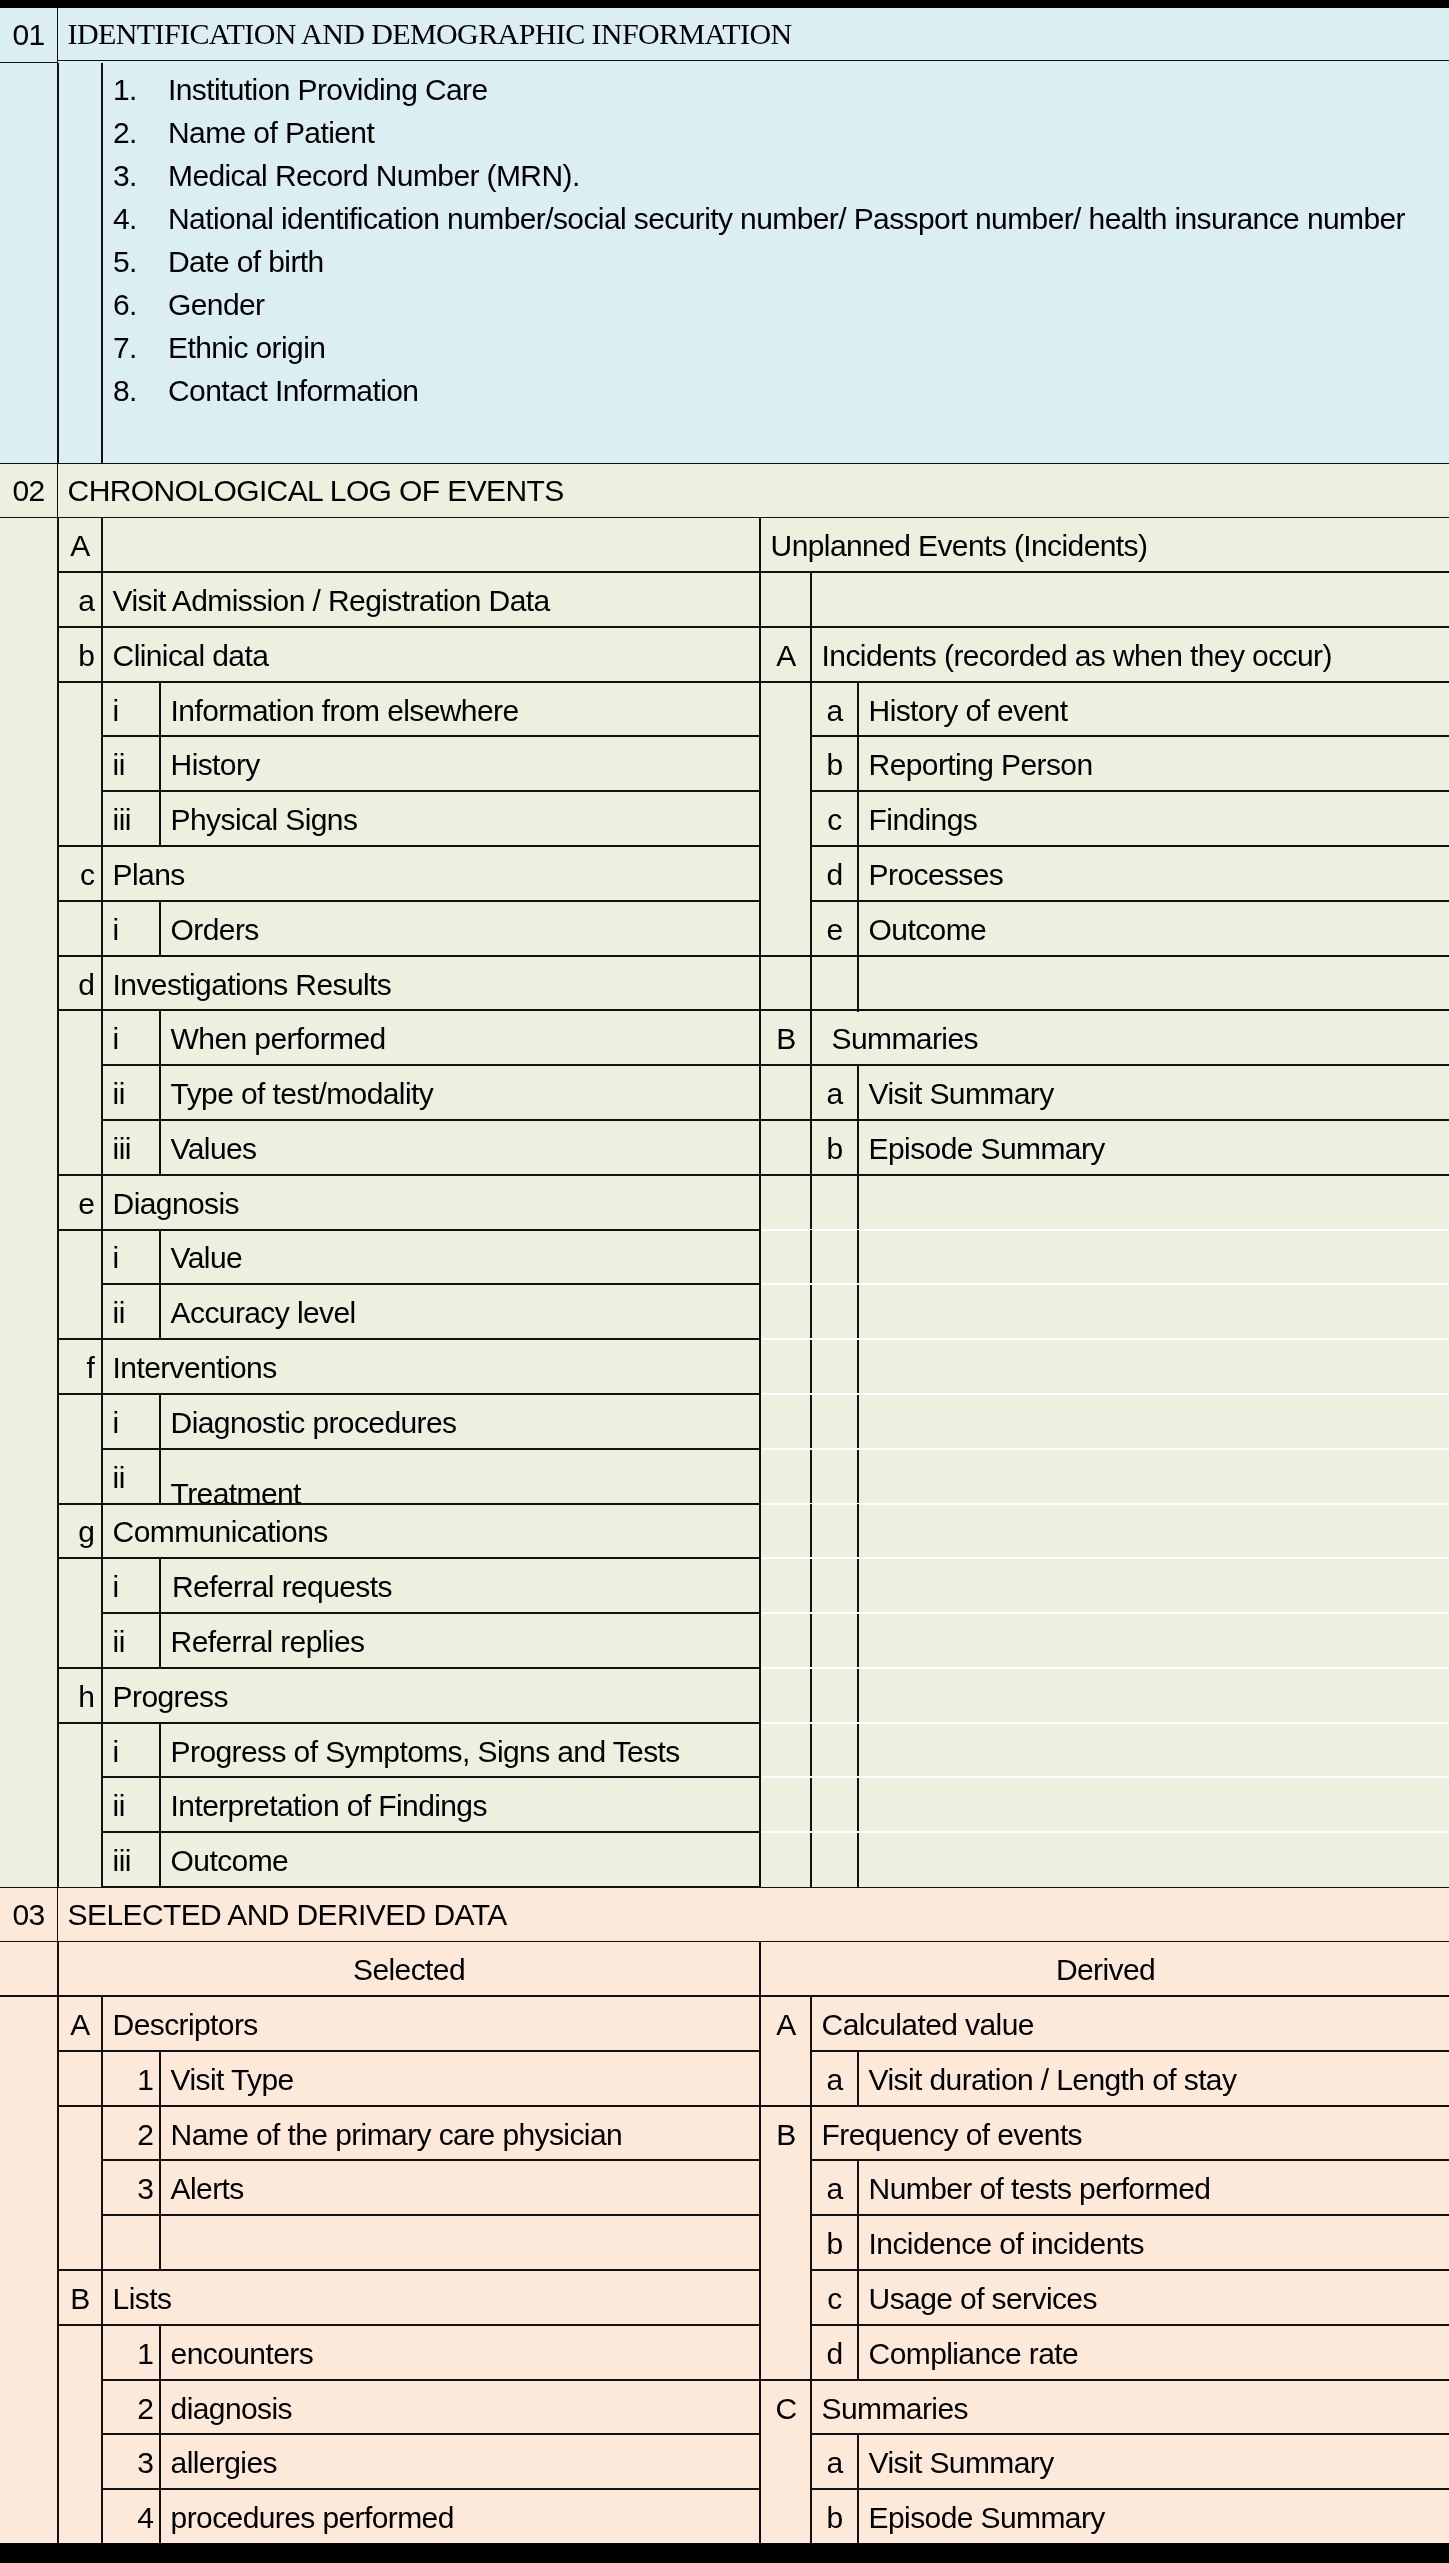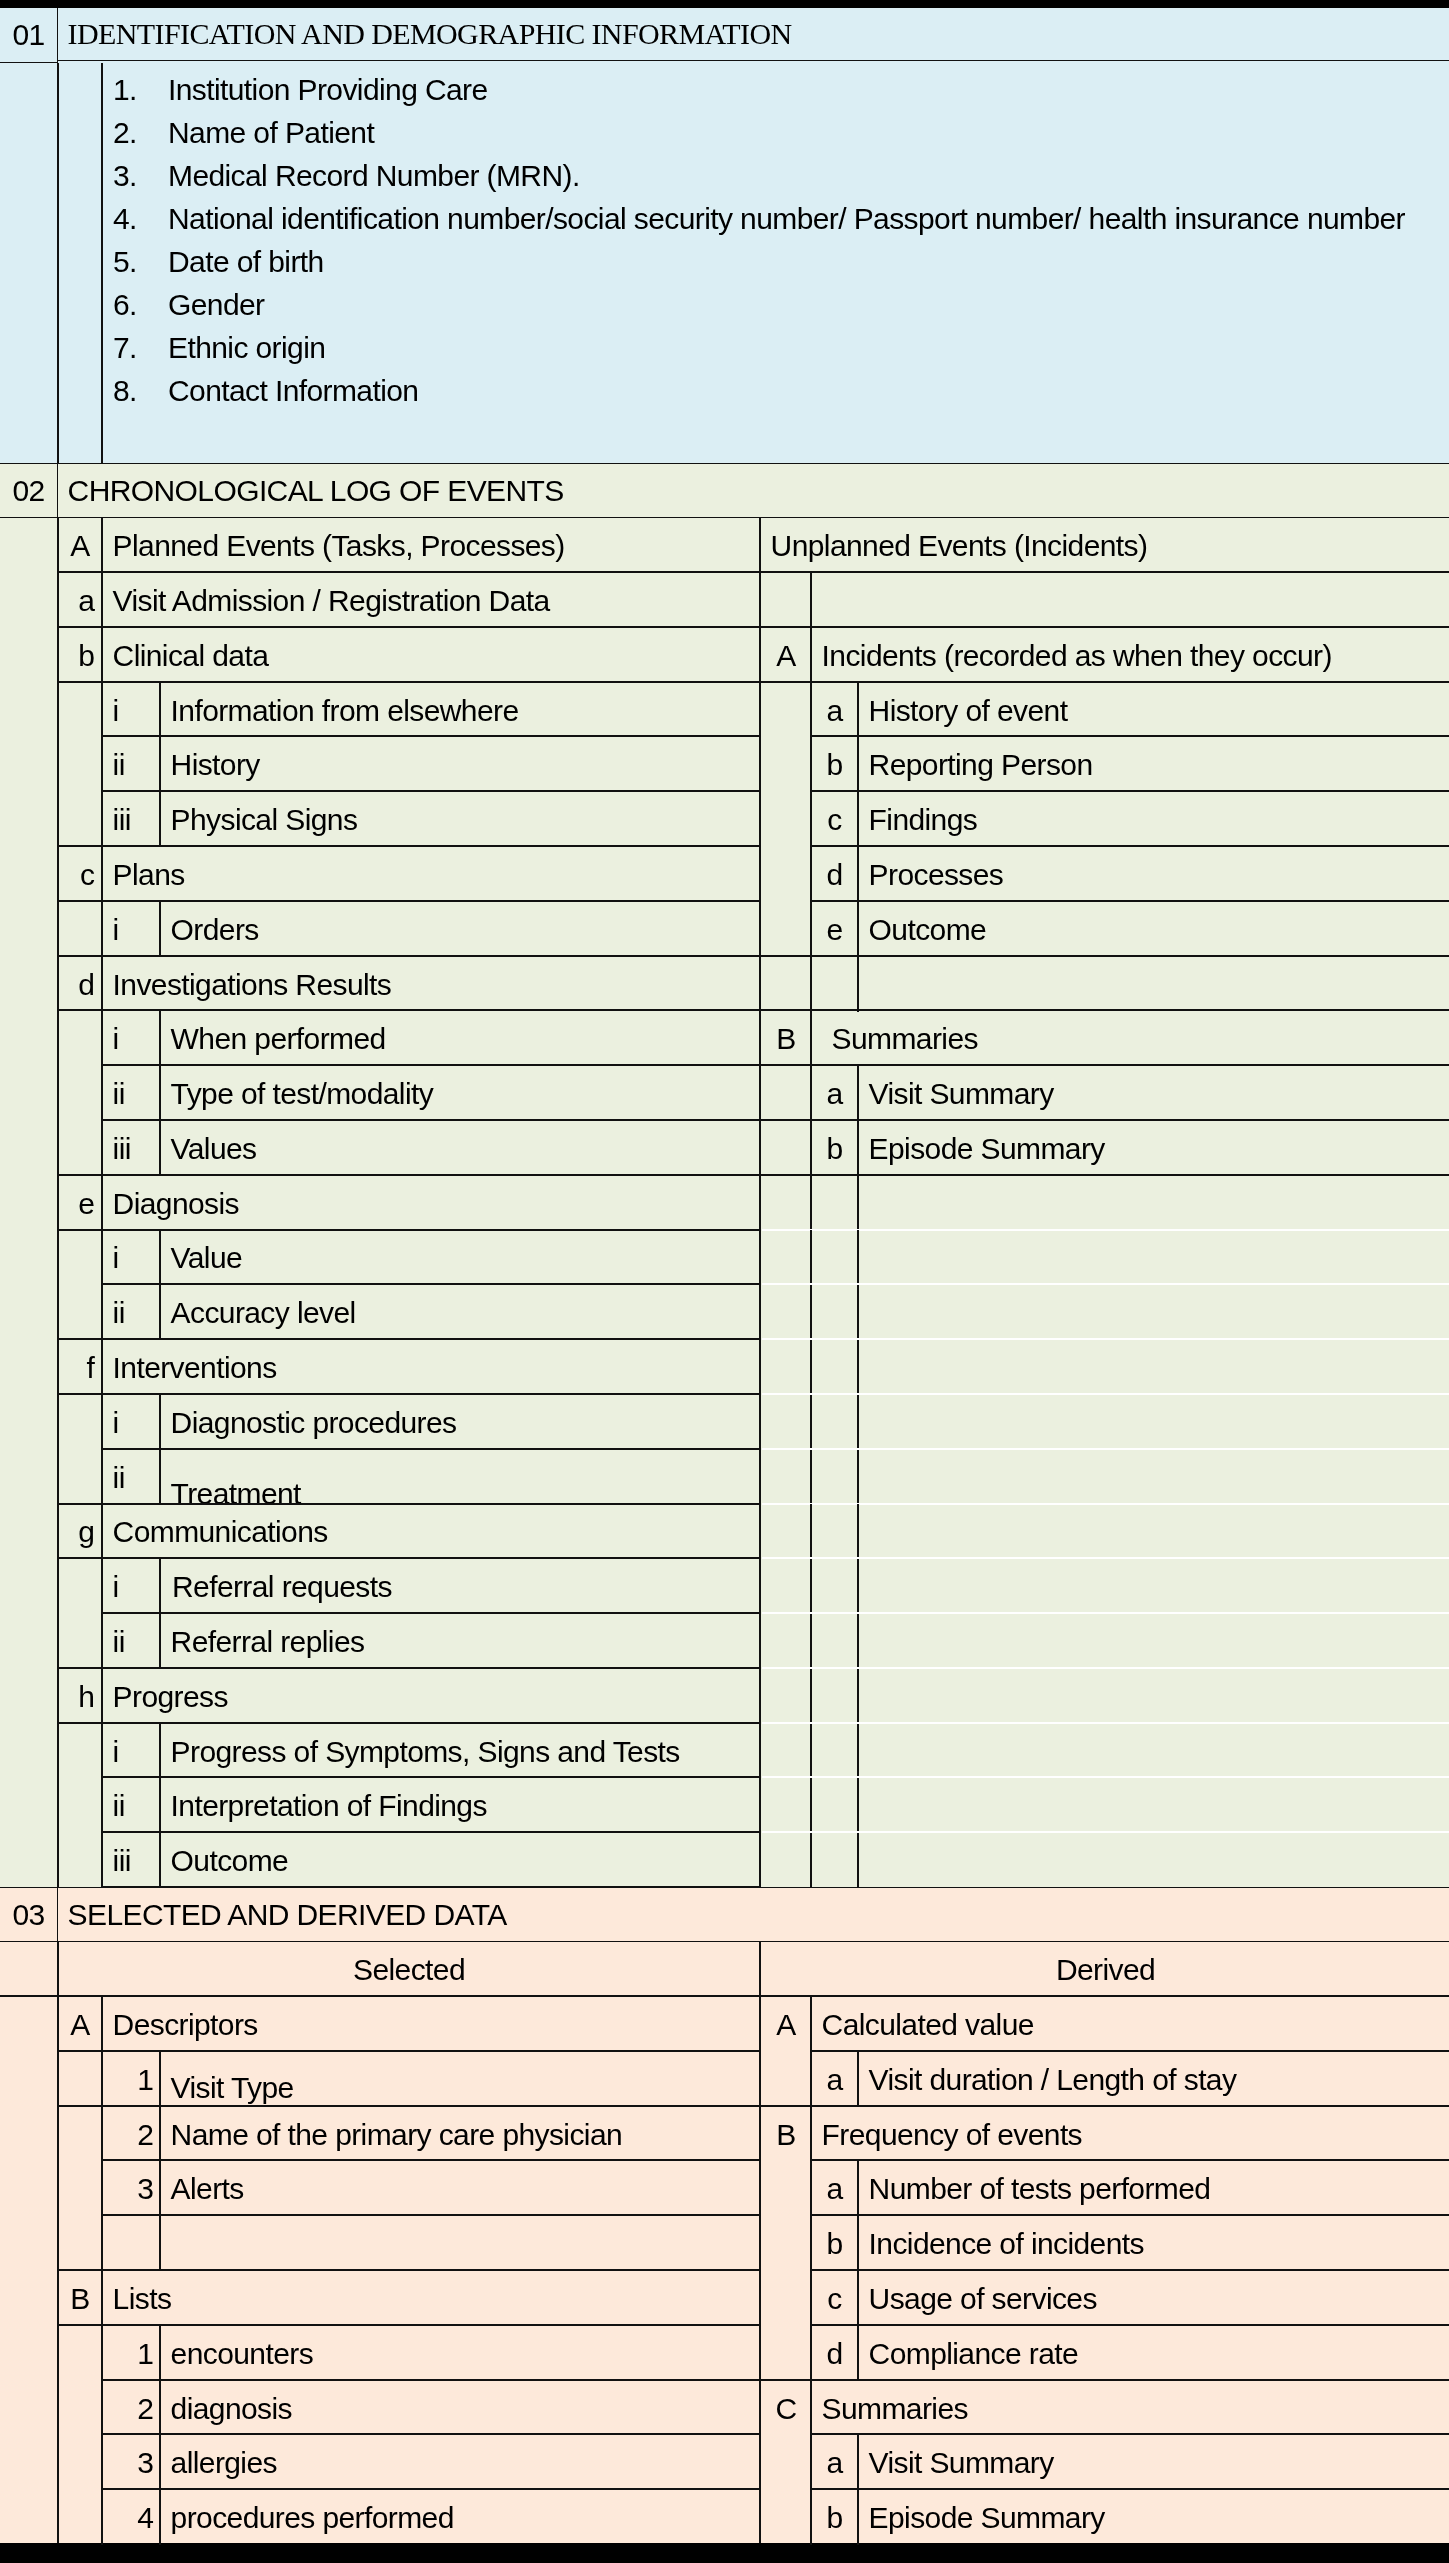--- a/index.html
+++ b/index.html
@@ -73,21 +73,20 @@
 
   <div class="cell bt bb br ct" style="left:0;top:0;width:58px;height:55px;">02</div>
   <div class="cell bt bb pad" style="left:58px;top:0;width:1392px;height:55px;">CHRONOLOGICAL LOG OF EVENTS</div>
 
   <div class="vl" style="left:57px;top:55px;height:1369px;"></div>
 
   <div class="vl" style="left:759px;top:55px;height:1369px;"></div>
 
   <div class="cell ct" style="left:58px;top:55px;width:44px;height:55px;">A</div>
   <div class="vl" style="left:101px;top:55px;height:55px;"></div>
-  <div class="cell pad" style="left:103px;top:55px;width:656px;height:55px;">Planned Events (Tasks, Processes)</div>
   <div class="cell pad" style="left:761px;top:55px;width:689px;height:55px;">Unplanned Events (Incidents)</div>
   <div class="hl" style="left:58px;top:108px;width:1392px;"></div>
 
   <div id="planned-rows">
       <div class="cell rt" style="left:58px;top:110px;width:44px;height:55px;">a</div>
       <div class="vl" style="left:101px;top:110px;height:55px;"></div>
       <div class="cell pad" style="left:103px;top:110px;width:656px;height:55px;">Visit Admission / Registration Data</div>
       <div class="hl" style="left:58px;top:163px;width:702px;"></div>
       <div class="cell rt" style="left:58px;top:165px;width:44px;height:55px;">b</div>
       <div class="vl" style="left:101px;top:165px;height:55px;"></div>
@@ -299,21 +298,21 @@
   <div class="hl" style="left:0;top:108px;width:1450px;"></div>
 
   <div id="selected-rows">
       <div class="cell ct" style="left:58px;top:110px;width:44px;height:55px;">A</div>
       <div class="vl" style="left:101px;top:110px;height:55px;"></div>
       <div class="cell pad" style="left:103px;top:110px;width:656px;height:55px;">Descriptors</div>
       <div class="hl" style="left:58px;top:163px;width:702px;"></div>
       <div class="vl" style="left:101px;top:165px;height:55px;"></div>
       <div class="cell rt" style="left:103px;top:165px;width:58px;height:55px;">1</div>
       <div class="vl" style="left:159px;top:165px;height:55px;"></div>
-      <div class="cell pad" style="left:161px;top:165px;width:598px;height:55px;margin-top:8px;">Visit Type</div>
+      <div class="cell pad" style="left:161px;top:165px;width:598px;height:55px;">Visit Type</div>
       <div class="hl" style="left:58px;top:218px;width:702px;"></div>
       <div class="vl" style="left:101px;top:220px;height:55px;"></div>
       <div class="cell rt" style="left:103px;top:220px;width:58px;height:55px;">2</div>
       <div class="vl" style="left:159px;top:220px;height:55px;"></div>
       <div class="cell pad" style="left:161px;top:220px;width:598px;height:55px;">Name of the primary care physician</div>
       <div class="hl" style="left:102px;top:272px;width:658px;"></div>
       <div class="vl" style="left:101px;top:274px;height:55px;"></div>
       <div class="cell rt" style="left:103px;top:274px;width:58px;height:55px;">3</div>
       <div class="vl" style="left:159px;top:274px;height:55px;"></div>
       <div class="cell pad" style="left:161px;top:274px;width:598px;height:55px;">Alerts</div>

